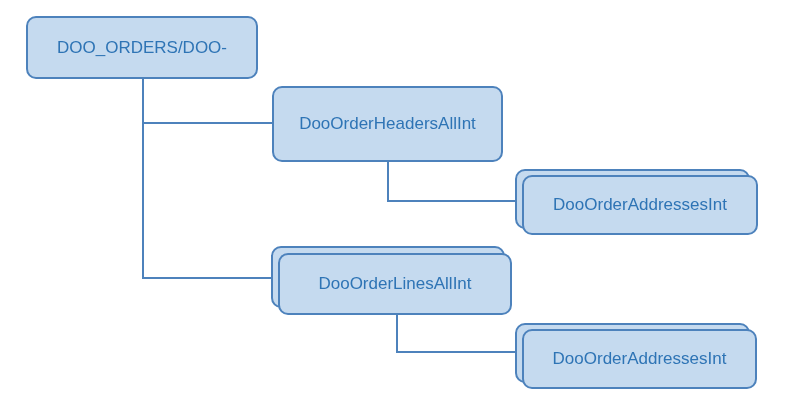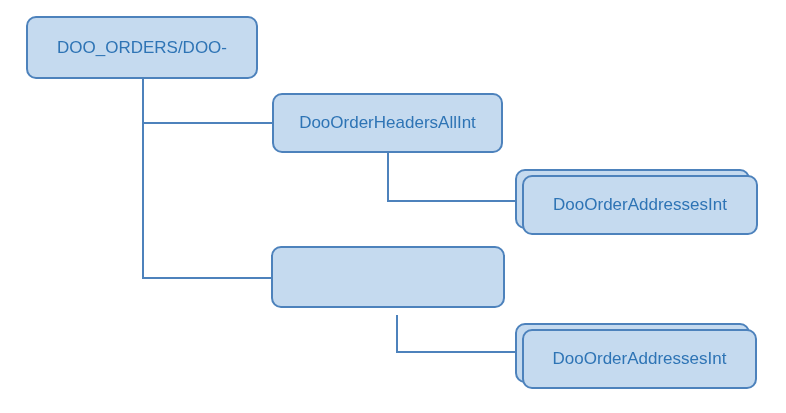--- a/index.html
+++ b/index.html
@@ -30,21 +30,21 @@
     color: var(--node-text, #2e74b5);
     font-size: 17px;
     line-height: 22px;
     text-align: center;
     z-index: 2;
   }
   .ghost { z-index: 1; }
 
   
   .n-root            { left: 26px;  top: 16px;  width: 232px; height: 63px; justify-content: center; }
-  .n-headers         { left: 272px; top: 93px;  width: 231px; height: 60px; }
+  .n-headers         { left: 272px; top: 86px;  width: 231px; height: 76px; }
   .g-headerAddresses { left: 515px; top: 169px; width: 235px; height: 60px; }
   .n-headerAddresses { left: 522px; top: 175px; width: 236px; height: 60px; }
   .g-lines           { left: 271px; top: 246px; width: 234px; height: 62px; }
   .n-lines           { left: 278px; top: 253px; width: 234px; height: 62px; }
   .g-lineAddresses   { left: 515px; top: 323px; width: 235px; height: 60px; }
   .n-lineAddresses   { left: 522px; top: 329px; width: 235px; height: 60px; }
 
   
   .line { position: absolute; background: var(--connector, #4d82bc); z-index: 0; }
   .v { width: 1.5px; }
@@ -77,19 +77,22 @@
   <div class="node n-headers">
     <span>DooOrderHeadersAllInt</span>
   </div>
 
   <div class="ghost g-headerAddresses"></div>
   <div class="node n-headerAddresses">
     <span>DooOrderAddressesInt</span>
   </div>
 
   <div class="ghost g-lines"></div>
+  <div class="node n-lines">
+    <span>DooOrderLinesAllInt</span>
+  </div>
 
   <div class="ghost g-lineAddresses"></div>
   <div class="node n-lineAddresses">
     <span>DooOrderAddressesInt</span>
   </div>
 
 </div>
 
 </body></html>

